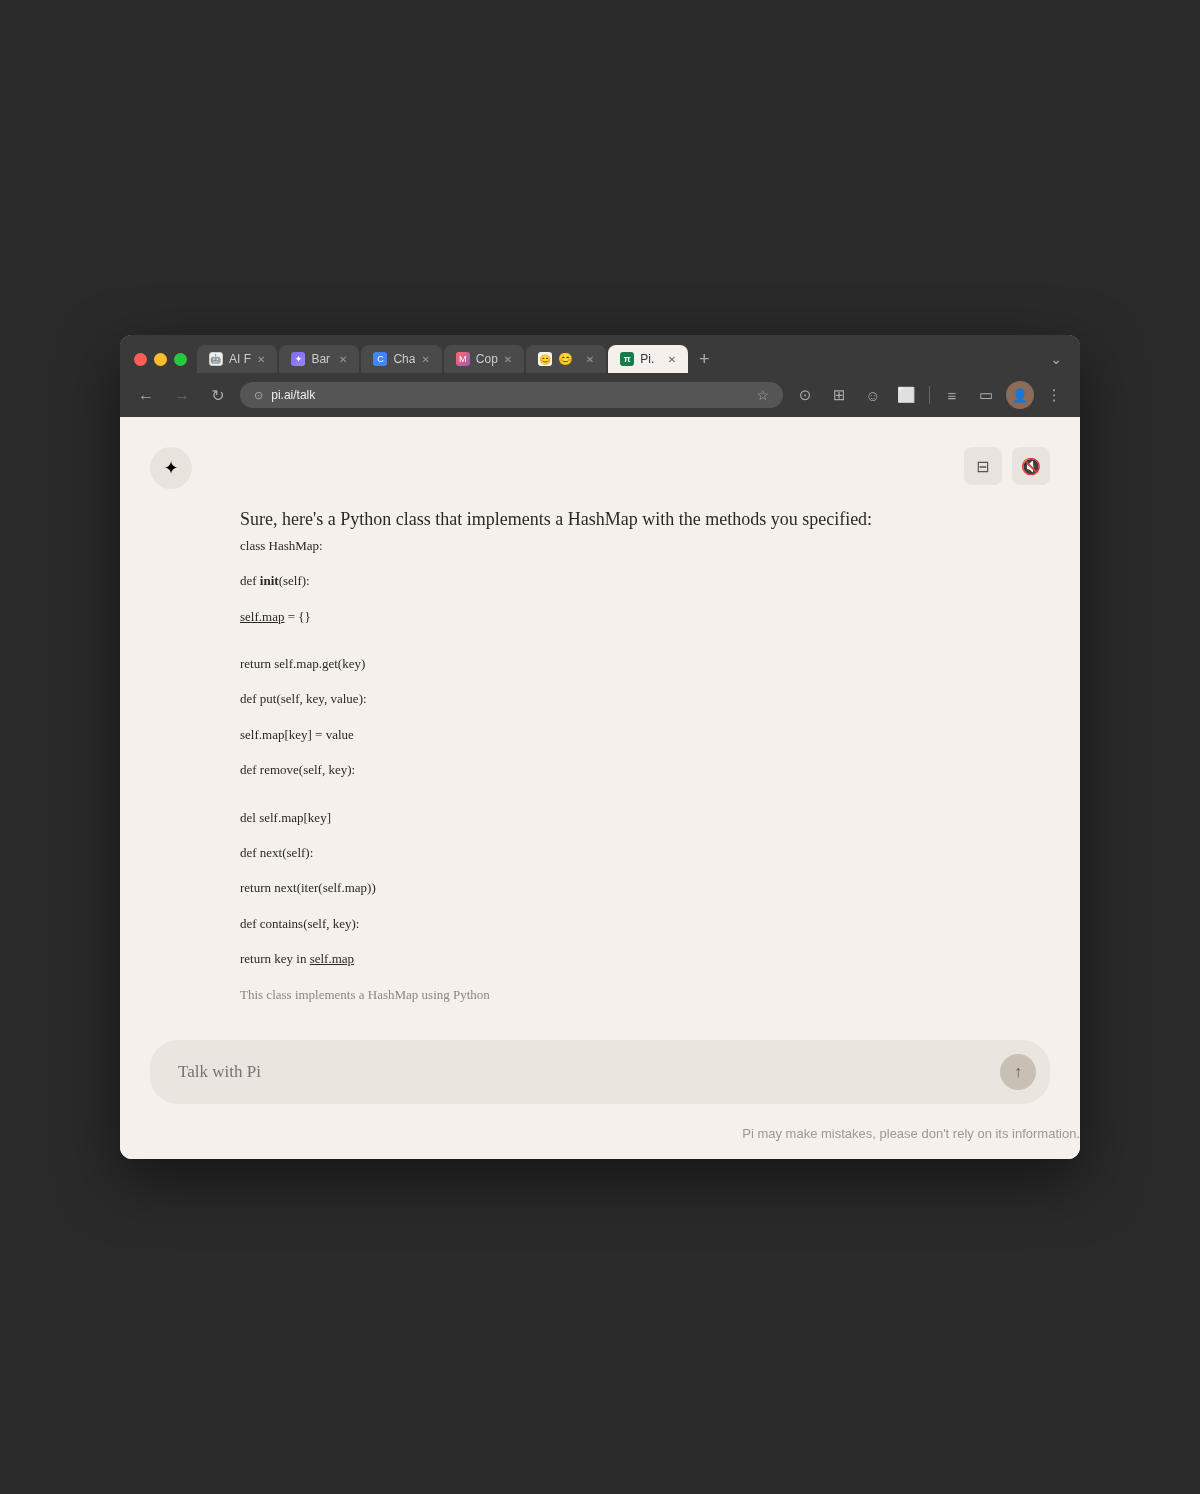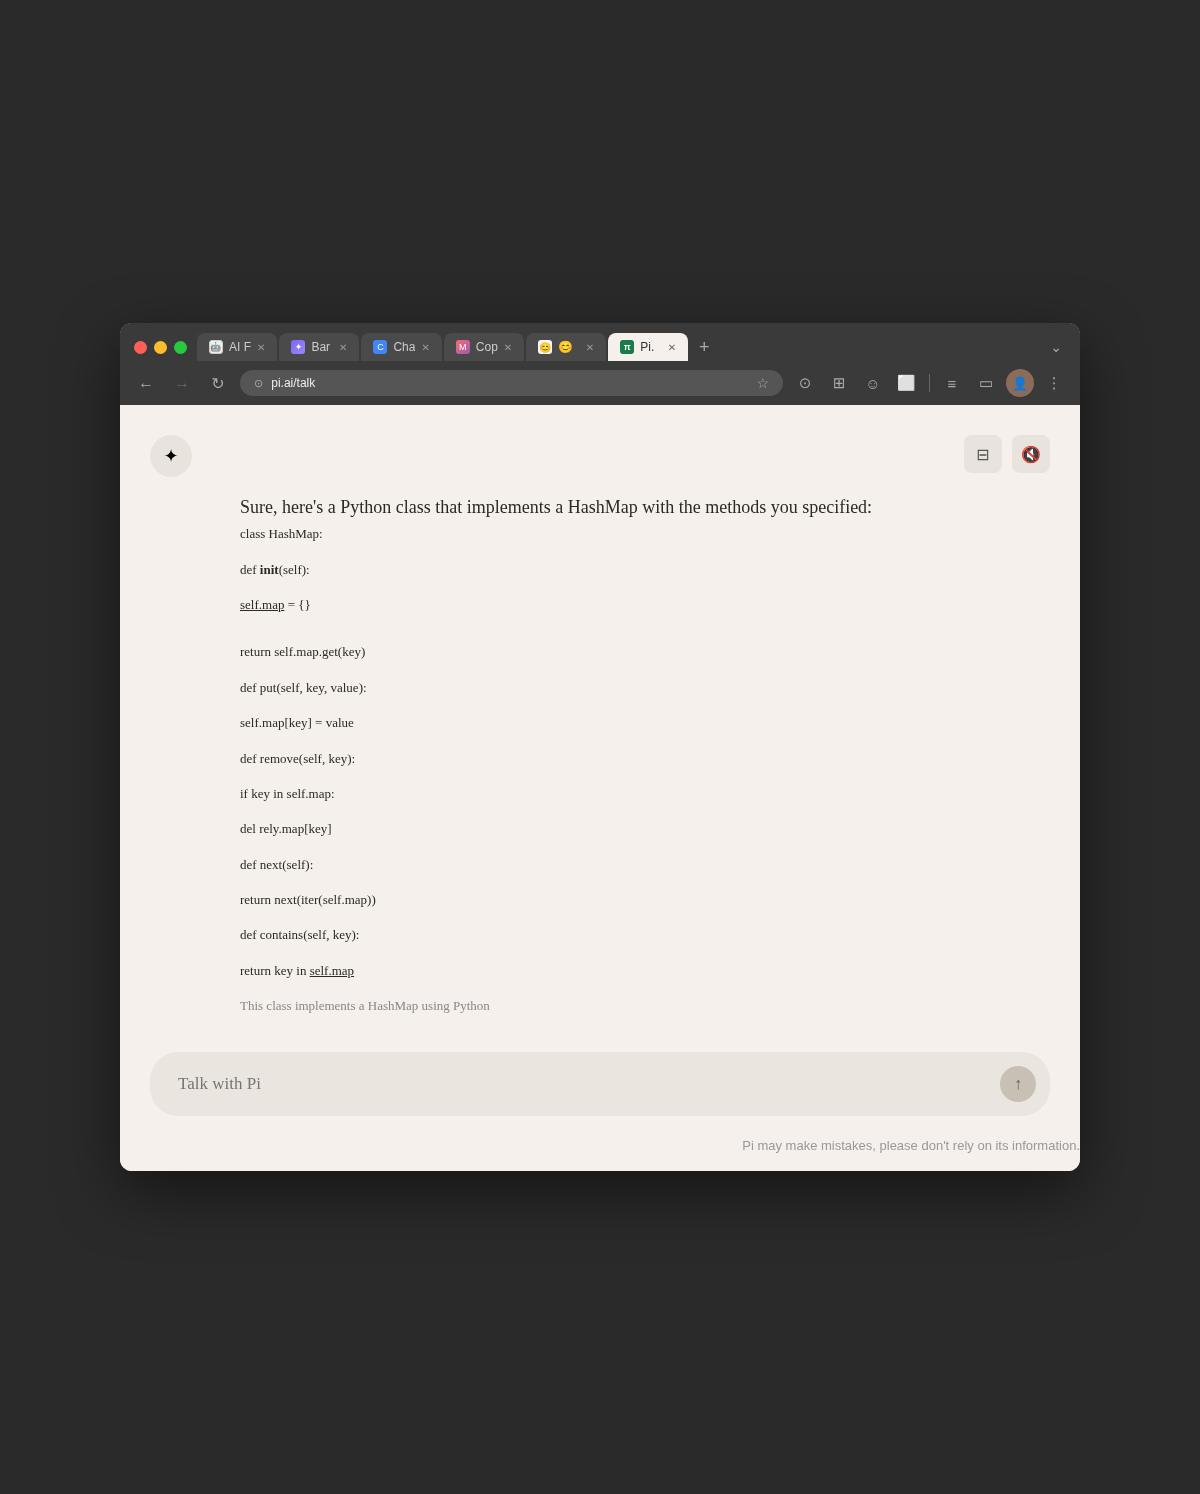--- a/index.html
+++ b/index.html
@@ -470,24 +470,23 @@
 
         <span class="code-line" data-interactable="false">def put(self, key, value):</span>
         <span class="code-line empty" data-interactable="false"></span>
 
         <span class="code-line" data-interactable="false">self.map[key] = value</span>
         <span class="code-line empty" data-interactable="false"></span>
 
         <span class="code-line" data-interactable="false">def remove(self, key):</span>
         <span class="code-line empty" data-interactable="false"></span>
 
-        <span class="code-line" data-interactable="false">if key in self.map:</span>
-        <span class="code-line empty" data-interactable="false"></span>
-
-        <span class="code-line" data-interactable="false">del rely.map[key]</span>
+        <span class="code-line empty" data-interactable="false"></span>
+
+        <span class="code-line" data-interactable="false">del self.map[key]</span>
         <span class="code-line empty" data-interactable="false"></span>
 
         <span class="code-line" data-interactable="false">def next(self):</span>
         <span class="code-line empty" data-interactable="false"></span>
 
         <span class="code-line" data-interactable="false">return next(iter(self.map))</span>
         <span class="code-line empty" data-interactable="false"></span>
 
         <span class="code-line" data-interactable="false">def contains(self, key):</span>
         <span class="code-line empty" data-interactable="false"></span>

